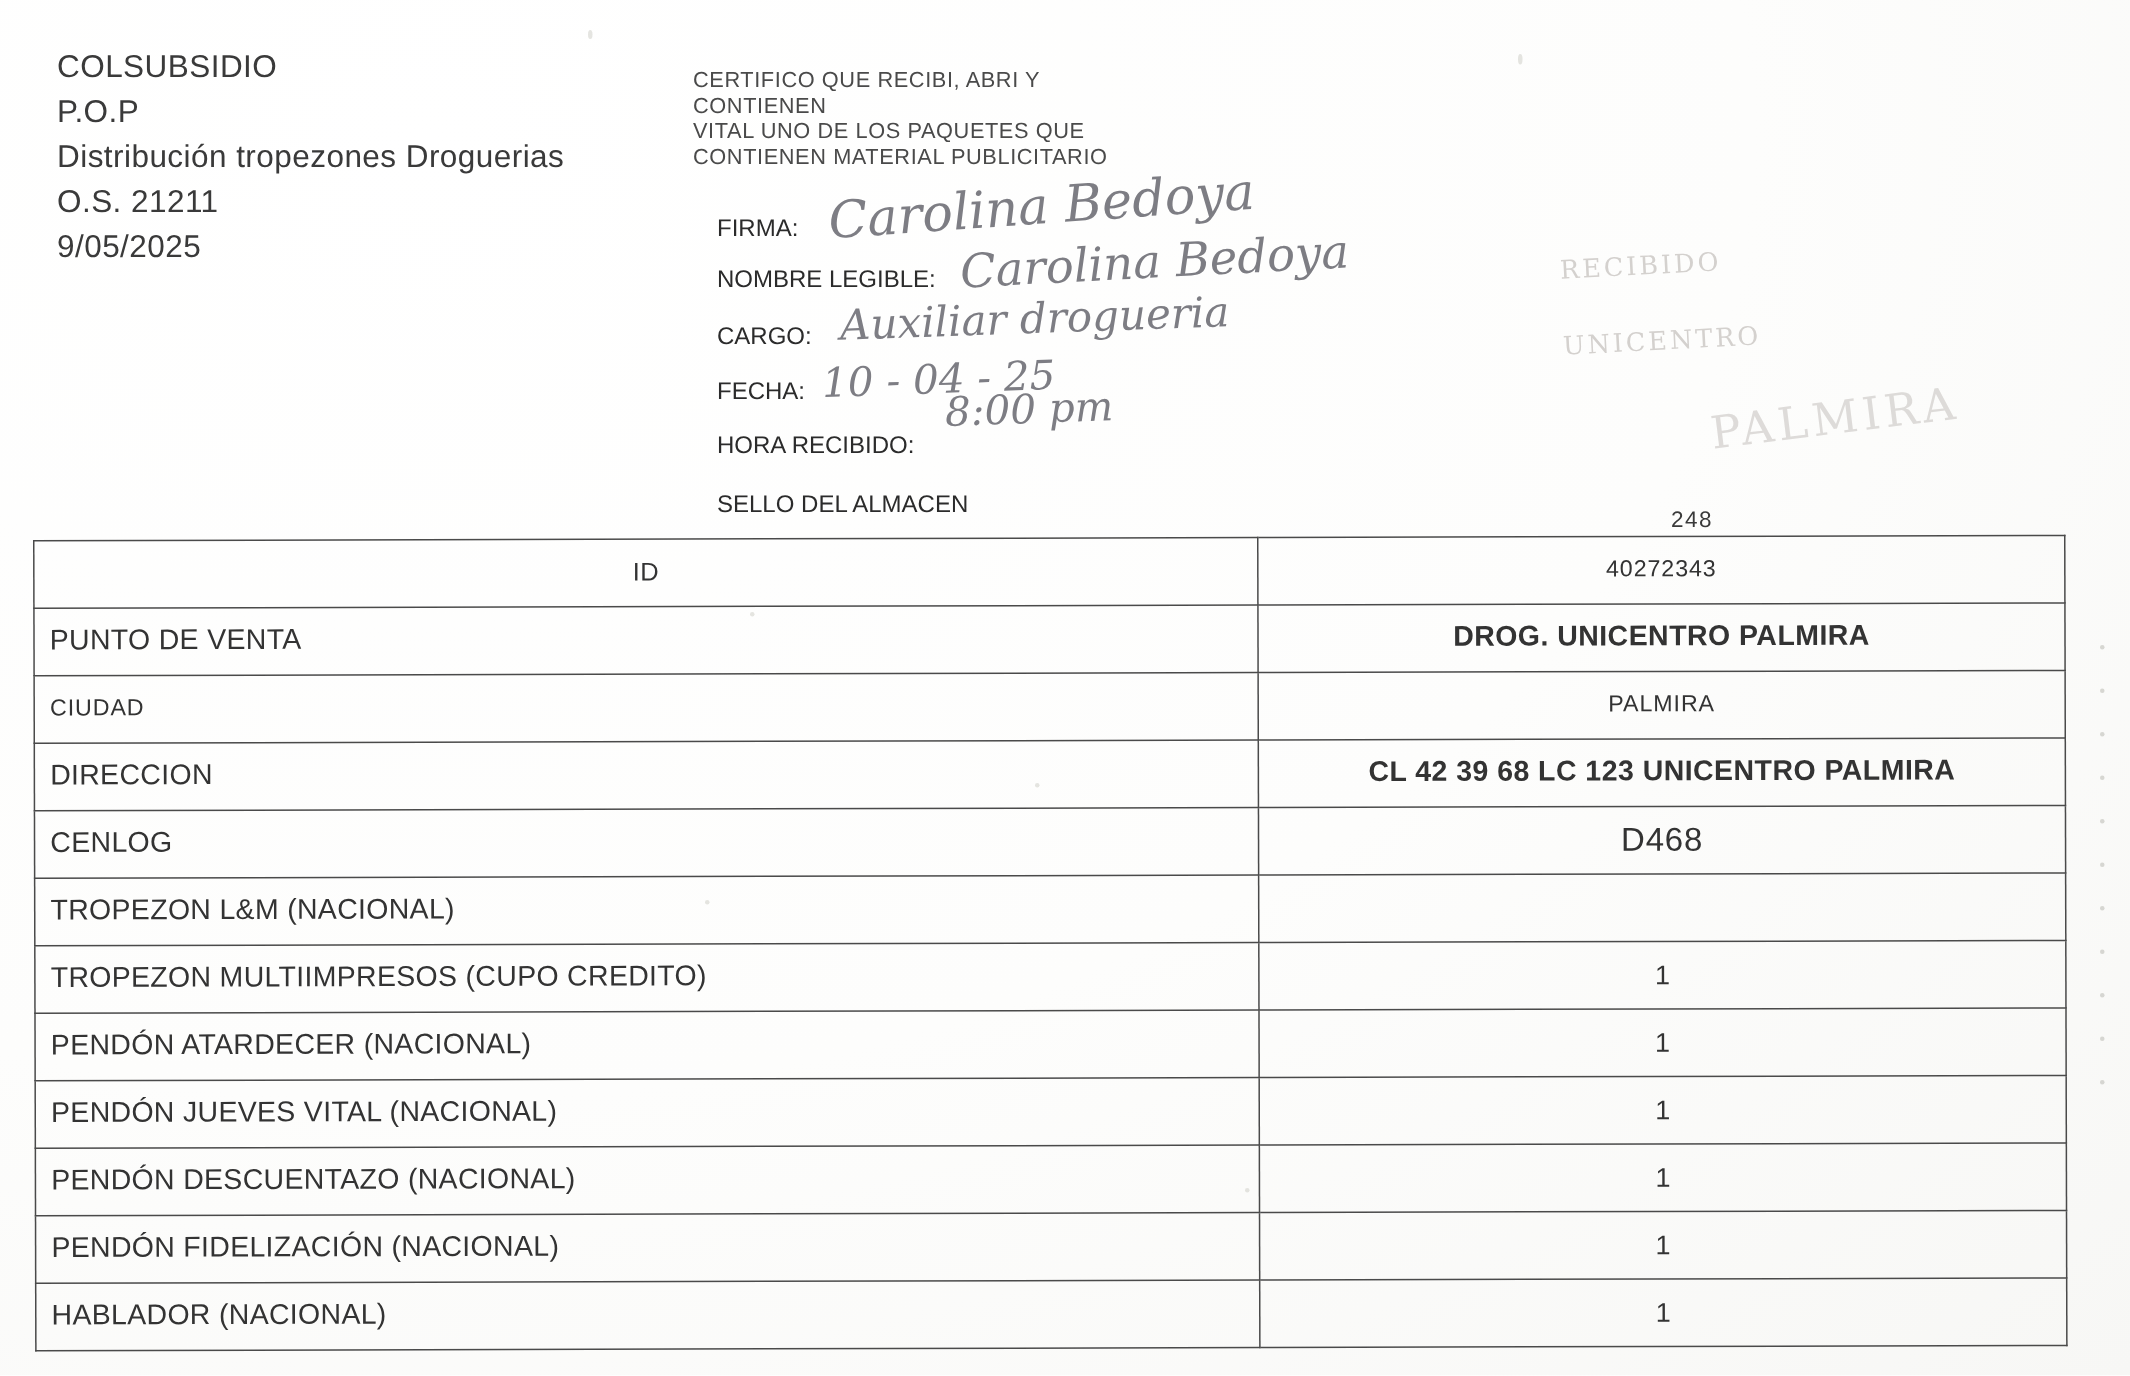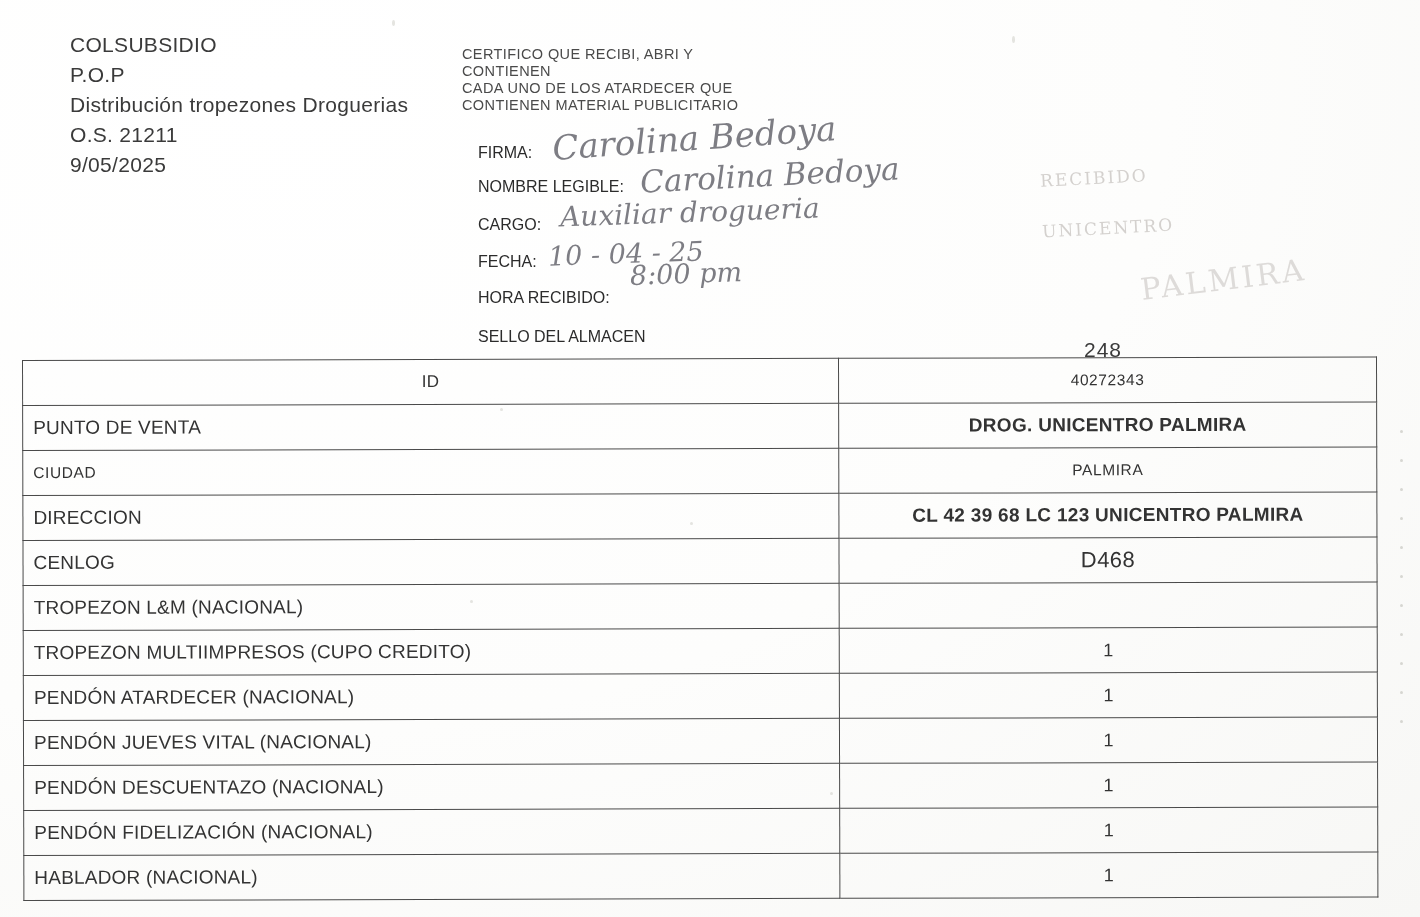--- a/index.html
+++ b/index.html
@@ -36,21 +36,20 @@
     left: 38px;
     top: 30px;
     width: 420px;
   }
   .hdr-left .line {
     font-size: 21px;
     line-height: 30px;
     letter-spacing: .3px;
     color: #3a3a3a;
     white-space: nowrap;
-    margin-left: 32px;
   }
   .hdr-left .line.big { font-size: 21px; }
 
   
   .hdr-cert {
     position: absolute;
     left: 462px;
     top: 46px;
     width: 560px;
   }
@@ -92,23 +91,23 @@
     white-space: nowrap;
     pointer-events: none;
   }
   .ink-f1 { left: 1040px; top: 168px; font-size: 17px; letter-spacing: 2px; transform: rotate(-3deg); }
   .ink-f2 { left: 1042px; top: 218px; font-size: 17px; letter-spacing: 2px; transform: rotate(-3deg); }
   .ink-f3 { left: 1140px; top: 262px; font-size: 30px; letter-spacing: 3px; transform: rotate(-7deg); opacity:.45; }
 
   
   .stamp-num {
     position: absolute;
-    left: 1084px;
+    left: 1114px;
     top: 338px;
-    font-size: 21px;
+    font-size: 15px;
     letter-spacing: 1px;
     color: #3a3a3a;
     text-align: right;
   }
 
   
   .tbl-wrap {
     position: absolute;
     left: 22px;
     top: 360px;
@@ -167,21 +166,21 @@
     <div class="line big">COLSUBSIDIO</div>
     <div class="line">P.O.P</div>
     <div class="line">Distribución tropezones Droguerias</div>
     <div class="line">O.S. 21211</div>
     <div class="line">9/05/2025</div>
   </div>
 
   <div class="hdr-cert">
     <div class="cline">CERTIFICO QUE RECIBI, ABRI Y</div>
     <div class="cline">CONTIENEN</div>
-    <div class="cline">CADA  UNO DE LOS ATARDECER QUE</div>
+    <div class="cline">VITAL  UNO DE LOS PAQUETES QUE</div>
     <div class="cline">CONTIENEN MATERIAL PUBLICITARIO</div>
   </div>
 
   <div class="fieldrow f-firma">
     <span class="field">FIRMA:</span>
   </div>
   <div class="fieldrow f-nombre">
     <span class="field">NOMBRE LEGIBLE:</span>
   </div>
   <div class="fieldrow f-cargo">

